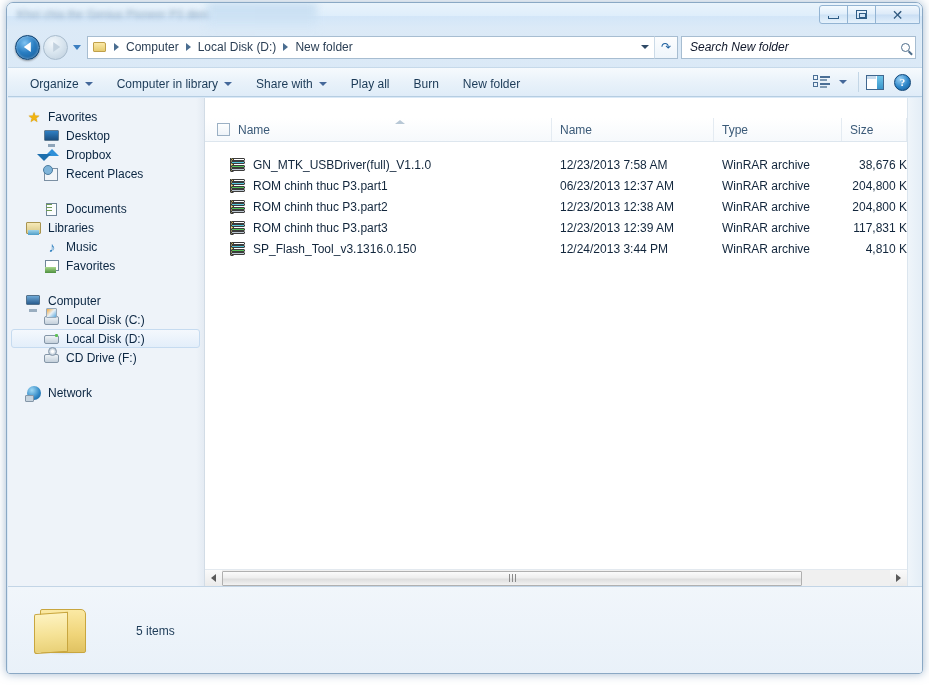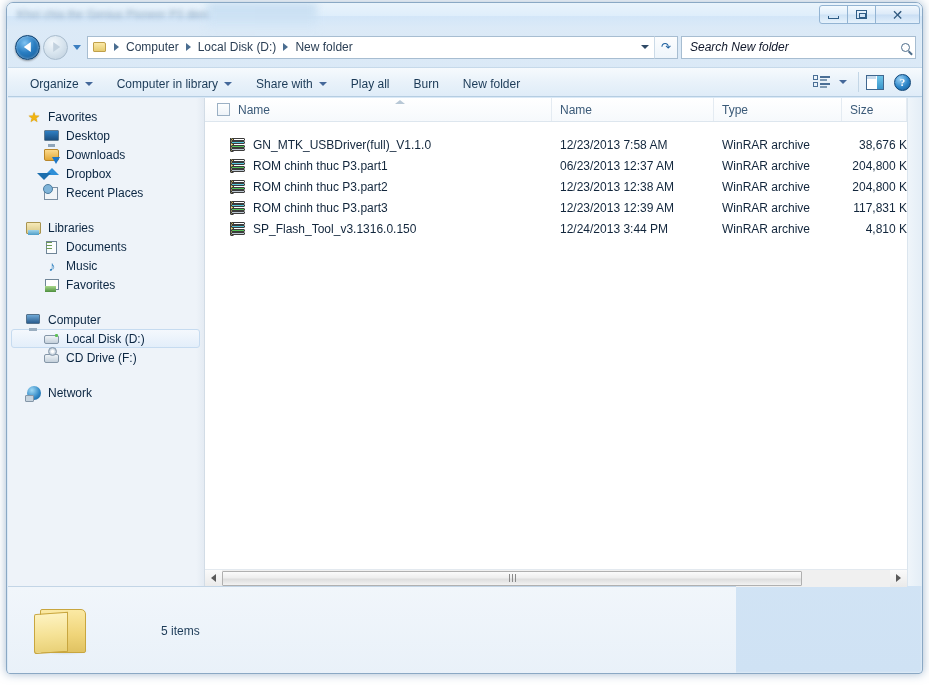--- a/index.html
+++ b/index.html
@@ -236,20 +236,21 @@
   #filelist-area {
     flex: 1; height: 488px;
     display: flex; flex-direction: column;
     background: #ffffff; position: relative;
   }
   #col-header {
     height: 24px; display: flex; align-items: stretch;
     background: linear-gradient(to bottom,#ffffff 0%,#f6f9fc 100%);
     border-bottom: 1px solid #dde6ee;
     position: relative;
+    margin-top: 20px;
   }
   .col {
     display: flex; align-items: center;
     font-size: 12px; color: #3b5a78;
     border-right: 1px solid #e4ebf2;
     padding-left: 8px;
     position: relative;
   }
   #col-name { width: 347px; padding-left: 6px; gap: 8px; }
   #col-date { width: 162px; }
@@ -321,24 +322,24 @@
   
   #vscroll {
     width: 16px; height: 488px; flex: none;
     background: linear-gradient(to right,#eff5fa,#e3edf6);
     border-left: 1px solid #dbe5ee;
   }
 
   
   #detailspane {
     position: absolute; left: 1px; top: 583px;
-    width: 728px; height: 88px;
+    width: 915px; height: 88px;
     background: linear-gradient(to bottom,#f1f6fb 0%,#e9f1f9 100%);
     border-top: 1px solid #c3d5e6;
-    display: flex; align-items: center; gap: 25px;
+    display: flex; align-items: center;
   }
   #folder-big {
     width: 54px; height: 48px; margin-left: 26px; flex: none;
     position: relative;
   }
   #folder-back {
     position: absolute; left: 6px; top: 2px;
     width: 46px; height: 44px;
     background: linear-gradient(to bottom,#fbe9a4 0%,#efd478 60%,#e0c262 100%);
     border: 1px solid #c8a63f;
@@ -468,73 +469,73 @@
           <span>Favorites</span>
         </div>
         <div class="nav-row child">
           <div class="nav-ico">
               <div class="ico-monitor"></div>
             </div>
           <span>Desktop</span>
         </div>
         <div class="nav-row child">
           <div class="nav-ico">
-              <div class="ico-dlfolder"></div>
-            </div>
-          <span>Downloads</span>
-        </div>
-        <div class="nav-row child">
-          <div class="nav-ico">
               <div class="ico-dropbox"></div>
             </div>
           <span>Dropbox</span>
         </div>
         <div class="nav-row child">
           <div class="nav-ico">
               <div class="ico-recent"></div>
             </div>
           <span>Recent Places</span>
+        </div>
+      </div>
+
+      <div class="nav-gap"></div>
+
+      <div class="nav-group">
+        <div class="nav-row child">
+          <div class="nav-ico">
+              <div class="ico-doc"></div>
+            </div>
+          <span>Documents</span>
+        </div>
+        <div class="nav-row">
+          <div class="nav-ico">
+              <div class="ico-libs"></div>
+            </div>
+          <span>Libraries</span>
+        </div>
+        <div class="nav-row child">
+          <div class="nav-ico ico-music">♪</div>
+          <span>Music</span>
+        </div>
+        <div class="nav-row child">
+          <div class="nav-ico">
+              <div class="ico-pic"></div>
+            </div>
+          <span>Favorites</span>
         </div>
       </div>
 
       <div class="nav-gap"></div>
 
       <div class="nav-group">
         <div class="nav-row">
           <div class="nav-ico">
-              <div class="ico-libs"></div>
-            </div>
-          <span>Libraries</span>
-        </div>
-        <div class="nav-row child">
-          <div class="nav-ico">
-              <div class="ico-doc"></div>
-            </div>
-          <span>Documents</span>
-        </div>
-        <div class="nav-row child">
-          <div class="nav-ico ico-music">♪</div>
-          <span>Music</span>
-        </div>
-        <div class="nav-row child">
-          <div class="nav-ico">
-              <div class="ico-pic"></div>
-            </div>
-          <span>Favorites</span>
-        </div>
-      </div>
-
-      <div class="nav-gap"></div>
-
-      <div class="nav-group">
-        <div class="nav-row">
-          <div class="nav-ico">
               <div class="ico-computer"></div>
             </div>
           <span>Computer</span>
+        </div>
+        <div class="nav-row child">
+          <div class="nav-ico">
+              <div class="ico-drive-c"></div>
+            </div>
+          <span>Local Disk (C:)</span>
         </div>
         <div class="nav-row child selected">
           <div class="nav-ico">
               <div class="ico-drive"></div>
             </div>
           <span>Local Disk (D:)</span>
         </div>
         <div class="nav-row child">
           <div class="nav-ico">
               <div class="ico-cd"></div>

